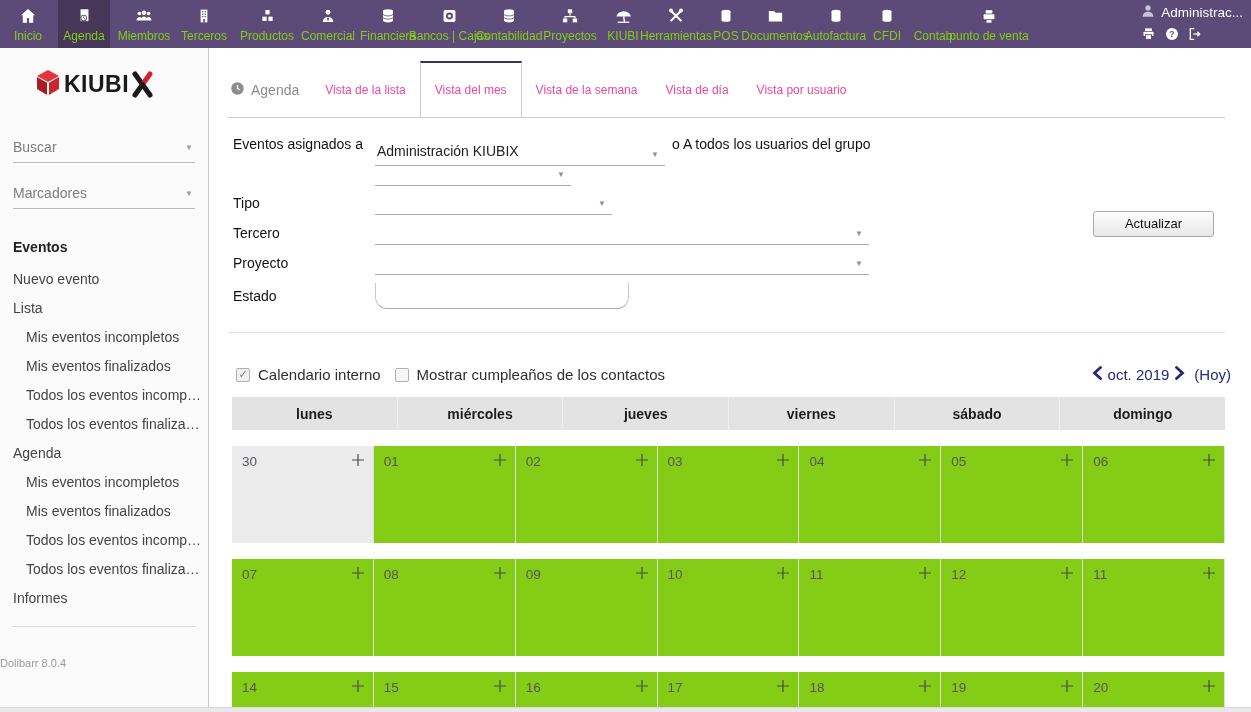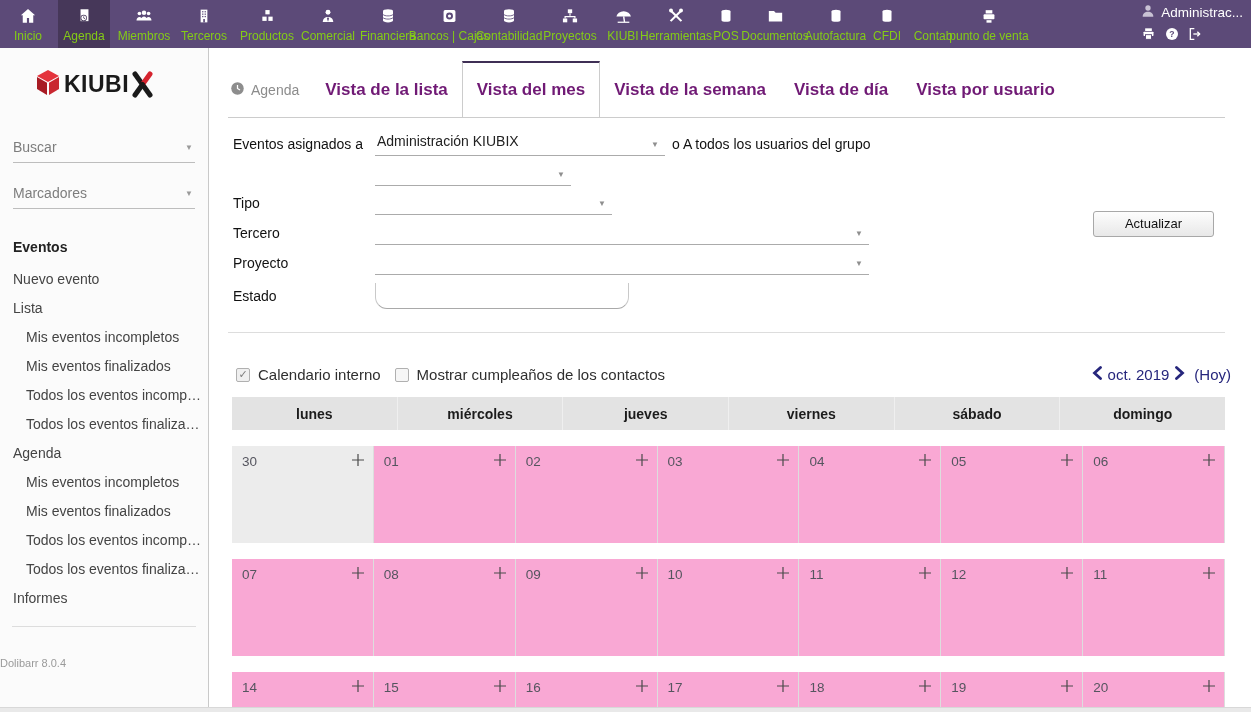--- a/index.html
+++ b/index.html
@@ -35,21 +35,21 @@
   .sm-sub { padding-left:13px; }
   .side-divider { margin:20px 12px 0; border-top:1px solid #ddd; }
   .side-version { margin-top:30px; text-align:left; color:#9a9a9a; font-size:11px; }
 
   
   .main { position:absolute; left:209px; top:48px; width:1042px; height:664px; background:#fff; }
 
   .tabrow { position:absolute; left:19px; top:13px; height:57px; display:flex; align-items:center; }
   .tab-title { display:flex; align-items:center; gap:6px; color:#8c8c8c; font-size:14px;
                padding:0 12px 0 2px; }
-  .tab { font-size:17px; font-weight:bold; color:#701a75; padding:0 14px; cursor:pointer;
+  .tab { font-size:12px; font-weight:normal; color:#ec4899; padding:0 14px; cursor:pointer;
          height:100%; display:flex; align-items:center; }
   .tab.active { border:1px solid #ccc; border-top:2px solid #3f2f55; background:#fff; z-index:2; }
   .tab-divider { position:absolute; left:19px; top:69px; width:997px; border-top:1px solid #ccc; }
 
   .flabel { position:absolute; font-size:14px; color:#111; }
   .ffield { position:absolute; border-bottom:1px solid #ababab; height:26px; font-size:14px;
             color:#222; cursor:pointer; }
   .ffield .caret { position:absolute; right:6px; bottom:6px; font-size:8px; color:#8f8f8f; }
   .ffield .fval { position:absolute; left:2px; bottom:6px; white-space:nowrap; }
   .estado-box { position:absolute; height:26px; border:1px solid #c9c9c9; border-top:none;
@@ -69,21 +69,21 @@
   .month-nav { position:absolute; right:20px; top:318px; display:flex; align-items:center;
                gap:5px; font-size:15px; color:#26267c; }
   .month-nav .navlbl { cursor:pointer; }
 
   .calendar { position:absolute; left:23px; top:349px; width:993px; }
   .cal-head { display:flex; height:33px; background:#e3e3e3; }
   .cal-head-cell { flex:1; display:flex; align-items:center; justify-content:center;
                    font-size:14px; font-weight:bold; color:#1c1c1c; border-right:1px solid #efefef; }
   .cal-head-cell:last-child { border-right:none; }
   .cal-week { display:flex; height:97px; margin-top:16px; }
-  .cal-cell { flex:1; position:relative; background:#f9a8d4; border-right:1px solid #ddd; }
+  .cal-cell { flex:1; position:relative; background:#84cc16; border-right:1px solid #ddd; }
   .cal-cell.othermonth { background:#ececec; }
   .cal-daynum { position:absolute; left:10px; top:8px; font-size:13.5px; color:#55555f; }
   .cal-add { position:absolute; right:8px; top:7px; cursor:pointer; }
 
   .bottom-strip { position:absolute; left:0; top:707px; width:1251px; height:5px;
                   background:#e9e9e9; border-top:1px solid #d8d8d8; }
 </style>
 </head>
 <body>
 
@@ -379,21 +379,21 @@
     </div>
     <div class="tab">Vista de la lista</div>
     <div class="tab active">Vista del mes</div>
     <div class="tab">Vista de la semana</div>
     <div class="tab">Vista de día</div>
     <div class="tab">Vista por usuario</div>
   </div>
   <div class="tab-divider"></div>
 
   <div class="flabel" style="left:24px; top:88px">Eventos asignados a</div>
-  <div class="ffield" style="left:166px; top:82px; width:290px">
+  <div class="ffield" style="left:166px; top:92px; width:290px">
     <span class="fval">Administración KIUBIX</span>
     <span class="caret">▼</span>
   </div>
   <div class="flabel" style="left:463px; top:88px">o A todos los usuarios del grupo</div>
 
   <div class="ffield" style="left:166px; top:112px; width:196px">
     <span class="caret">▼</span>
   </div>
 
   <div class="flabel" style="left:24px; top:147px">Tipo</div>

